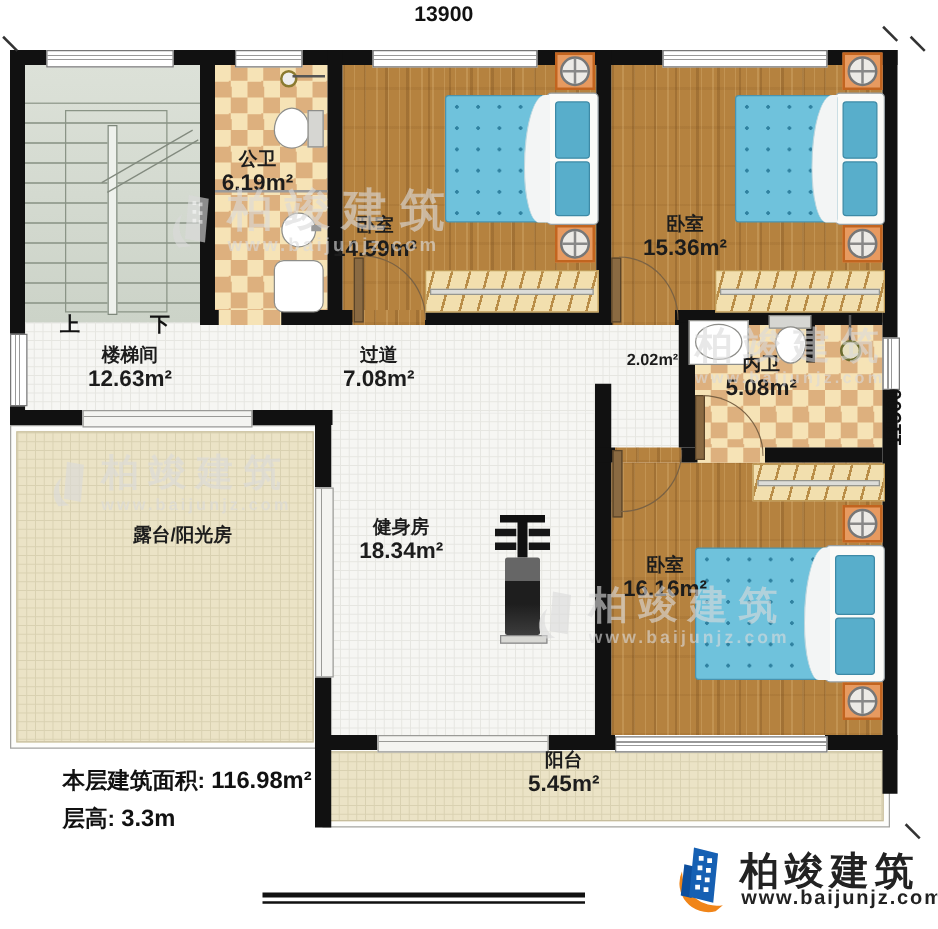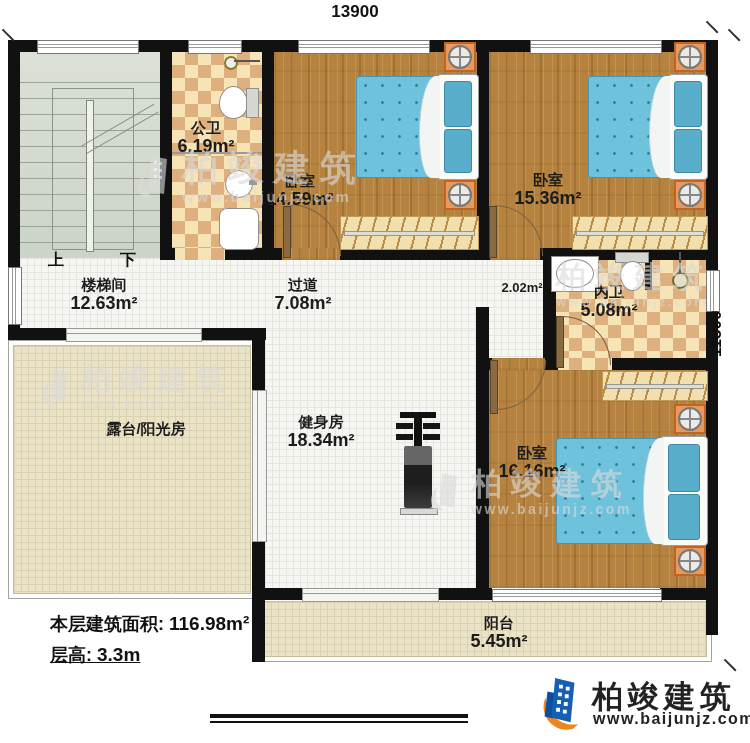--- a/index.html
+++ b/index.html
@@ -233,21 +233,21 @@
     <span class="rname">露台/阳光房</span>
   </div>
   <div class="rlabel" style="left:321px;top:413px;">
     <span class="rname">健身房</span>
     <span class="rarea">18.34m²</span>
   </div>
   <div class="rlabel" style="left:532px;top:444px;">
     <span class="rname">卧室</span>
     <span class="rarea">16.16m²</span>
   </div>
-  <div class="rlabel" style="left:451px;top:614px;margin-left:48px;">
+  <div class="rlabel" style="left:451px;top:600px;">
     <span class="rname">阳台</span>
     <span class="rarea">5.45m²</span>
   </div>
   <div class="abs" style="left:48px;top:250px;font-size:16px;font-weight:bold;color:#111;">上</div>
   <div class="abs" style="left:120px;top:250px;font-size:16px;font-weight:bold;color:#111;">下</div>
 
   <div class="wm" style="left:135px;top:150px;">
     <svg width="40" height="52" viewBox="0 0 40 52">
         <path fill="currentColor" d="M8 46 C1 38 2 26 11 19 C6 30 9 40 18 45 Z"></path>
         <path fill="currentColor" d="M16 4 L32 7 L29 42 L13 39 Z"></path>
@@ -289,21 +289,21 @@
   <div class="abs" style="left:706px;top:295px;width:22px;height:78px;writing-mode:vertical-rl;transform:rotate(180deg);font-size:17px;font-weight:bold;color:#111;text-align:center;">11500</div>
   <div class="tick" style="left:0px;top:34px;"></div>
   <div class="tick" style="left:704px;top:26px;"></div>
   <div class="tick" style="left:726px;top:34px;"></div>
   <div class="tick" style="left:722px;top:664px;"></div>
 
   <div class="abs" style="left:50px;top:612px;font-size:18px;color:#111;font-weight:bold;">
     <span>本层建筑面积:</span>
     <span style="font-size:19px;">116.98m²</span>
   </div>
-  <div class="abs" style="left:50px;top:643px;font-size:18px;color:#111;font-weight:bold;text-decoration:underline;">
+  <div class="abs" style="left:50px;top:643px;font-size:18px;color:#111;font-weight:bold;">
     <span>层高:</span>
     <span style="font-size:19px;">3.3m</span>
   </div>
   <div class="abs" style="left:210px;top:714px;width:258px;height:4px;background:#111;"></div>
   <div class="abs" style="left:210px;top:721px;width:258px;height:2px;background:#111;"></div>
 
   <div class="abs" style="left:534px;top:672px;width:210px;height:64px;">
     <svg width="52" height="58" viewBox="0 0 54 60" style="position:absolute;left:0;top:2px;">
       <path d="M12 24 A24 24 0 0 0 40 57 L46 52 A29 29 0 0 1 12 24 Z" fill="#f08519"></path>
       <path d="M14 18 L23 20 L20 46 L11 44 Z" fill="#0d4f9e"></path>

